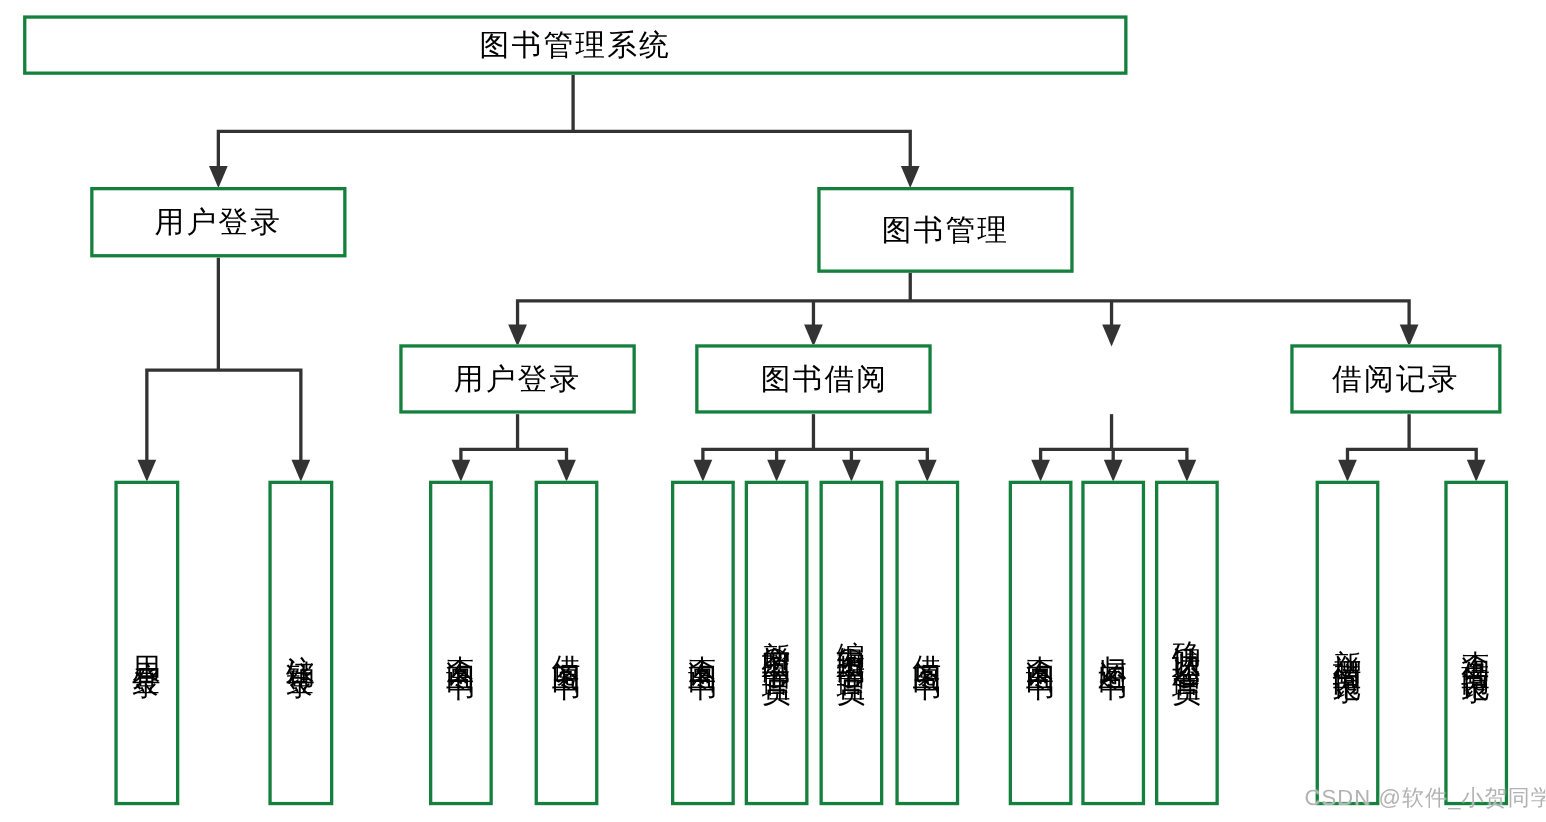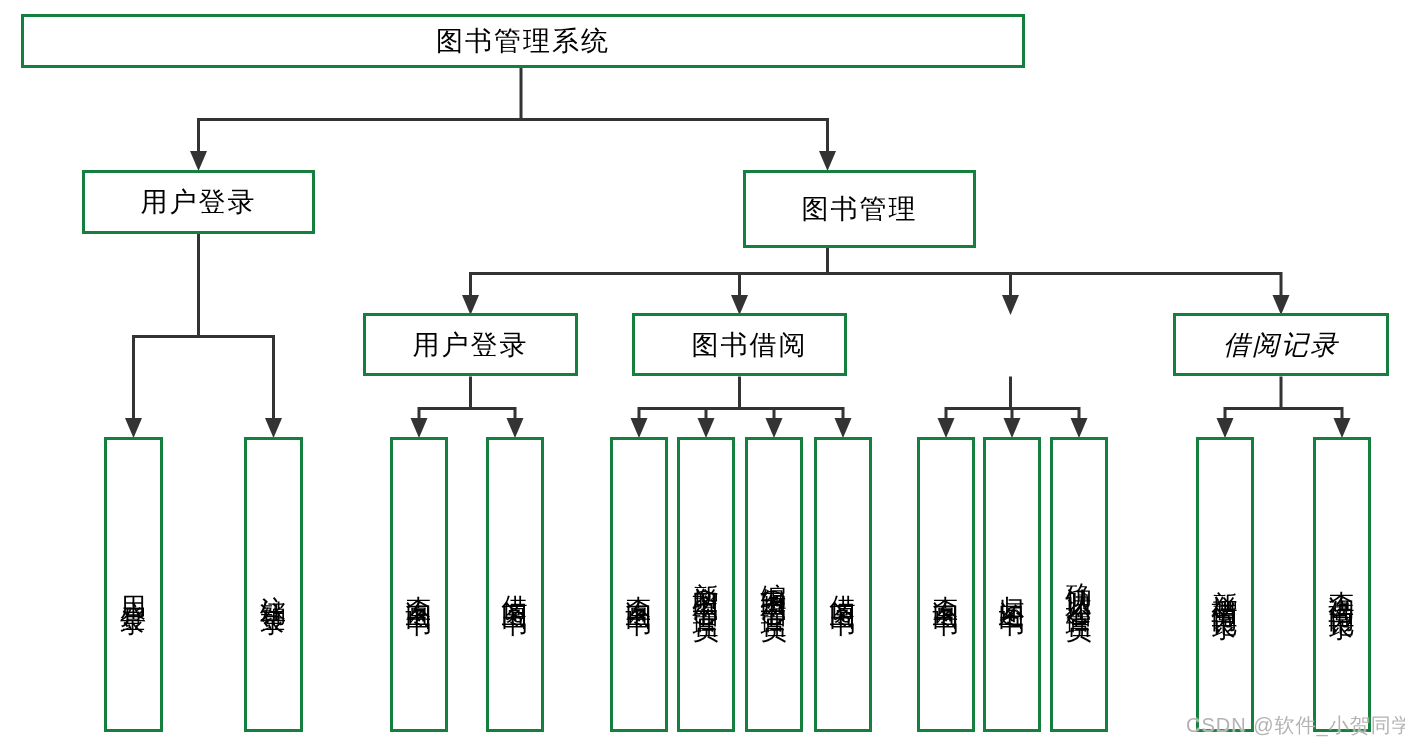--- a/index.html
+++ b/index.html
@@ -93,21 +93,21 @@
     <polygon points="1333.5,418 1350.5,418 1342,438"></polygon>
   </svg>
 
   <div class="node hnode" style="left:21px;top:14px;width:1004px;height:54px;">图书管理系统</div>
 
   <div class="node hnode" style="left:82px;top:170px;width:233px;height:64px;">用户登录</div>
   <div class="node hnode" style="left:711px;top:170px;width:233px;height:78px;margin-left:32px;">图书管理</div>
 
   <div class="node hnode" style="left:363px;top:313px;width:215px;height:63px;">用户登录</div>
   <div class="node hnode" style="left:632px;top:313px;width:215px;height:63px;padding-left:20px;">图书借阅</div>
-  <div class="node hnode" style="left:1173px;top:313px;width:216px;height:63px;font-style:italic;">借阅记录</div>
+  <div class="node hnode" style="left:1173px;top:313px;width:192px;height:63px;">借阅记录</div>
 
   <div class="node leaf" style="left:104px;top:437px;width:59px;height:295px;">
     <span class="vtext">用户登录</span>
   </div>
   <div class="node leaf" style="left:244px;top:437px;width:59px;height:295px;">
     <span class="vtext">注销登录</span>
   </div>
 
   <div class="node leaf" style="left:390px;top:437px;width:58px;height:295px;">
     <span class="vtext">查询图书</span>

